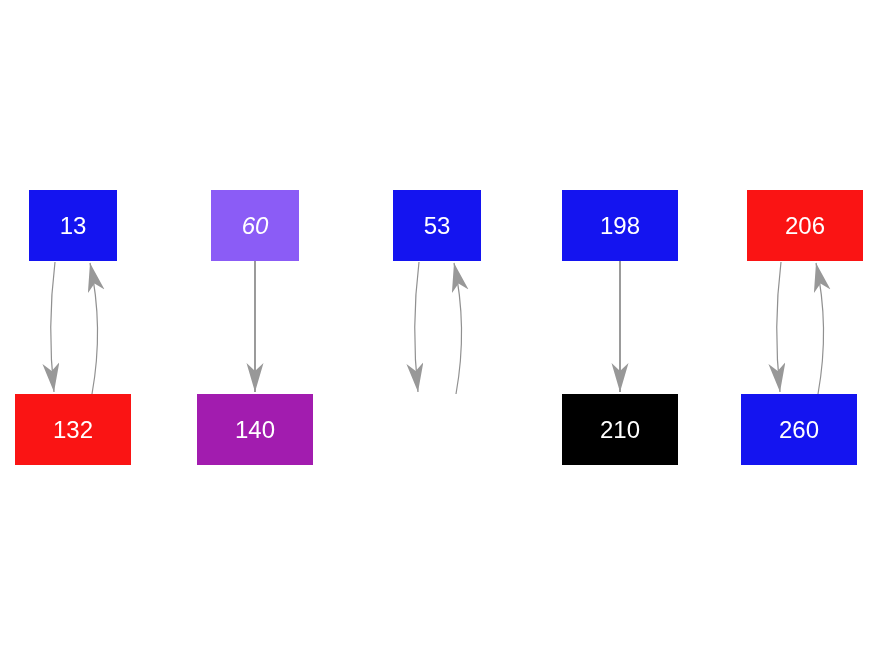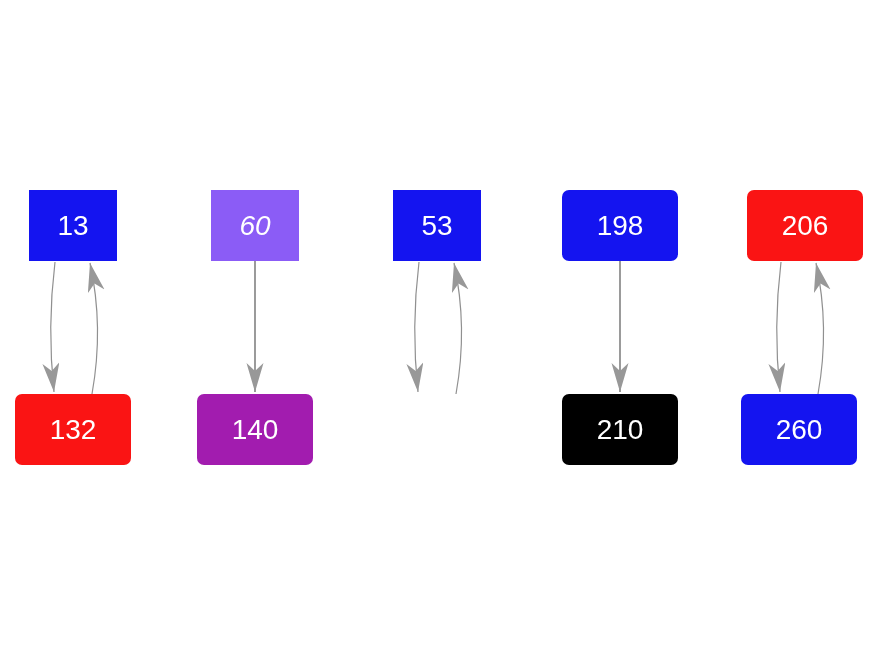--- a/index.html
+++ b/index.html
@@ -21,26 +21,26 @@
     top: 0;
     width: 875px;
     height: 656px;
   }
   .node {
     position: absolute;
     height: 71px;
     line-height: 71px;
     text-align: center;
     color: #ffffff;
-    font-size: 28px;
+    font-size: 24px;
     font-family: "Liberation Sans", sans-serif;
     user-select: none;
   }
   .w2 { width: 88px; }
-  .w3 { width: 116px; border-radius: 7px; }
+  .w3 { width: 116px; }
 </style>
 </head>
 <body>
 
 <div class="stage">
 
   <svg id="edges" width="875" height="656" viewBox="0 0 875 656">
     <defs>
       <marker id="ah" markerUnits="userSpaceOnUse" markerWidth="34" markerHeight="20" refX="29" refY="8.5" orient="auto">
         <path id="ah-shape" d="M0,0 L8,8.5 L0,17 L29,8.5 Z" fill="#989898"></path>

